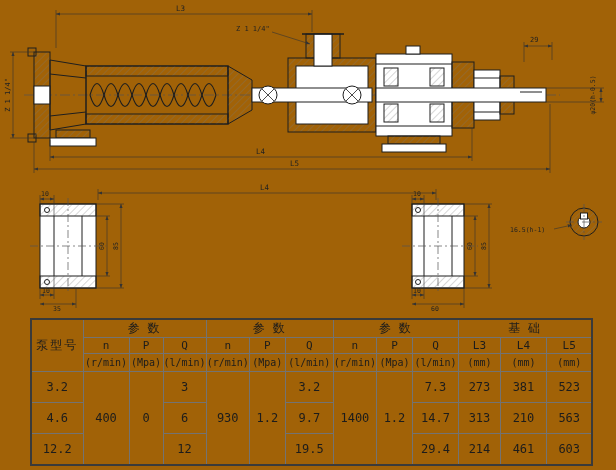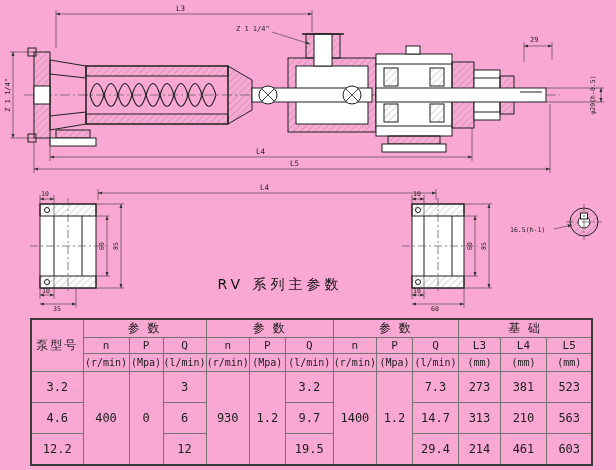--- a/index.html
+++ b/index.html
@@ -1,16 +1,16 @@
 <!DOCTYPE html>
 <html><head>
 <meta charset="utf-8">
 <style>
   html,body{margin:0;padding:0;background:#ffffff;}
-  .stage{position:relative;width:616px;height:470px;background:#f9a8d4;overflow:hidden;
+  .stage{position:relative;width:616px;height:470px;background:#a16207;overflow:hidden;
          font-family:"DejaVu Sans", sans-serif;}
   svg{position:absolute;left:0;top:0;}
   svg text{font-family:"DejaVu Sans Mono", monospace;fill:#222;}
   .title{position:absolute;left:160px;top:276px;width:240px;text-align:center;
          font-size:14px;letter-spacing:4px;color:#111;font-family:"DejaVu Sans", sans-serif;}
   table.params{position:absolute;left:30px;top:318px;border-collapse:collapse;table-layout:fixed;
          border:2px solid #3a3a3a;}
   table.params td{border:1px solid #737373;text-align:center;vertical-align:middle;padding:0;
          color:#1c1c1c;font-family:"DejaVu Sans Mono", monospace;font-size:11px;}
   tr.h1 td{height:17px;font-size:12px;letter-spacing:2px;font-family:"DejaVu Sans", sans-serif;}
@@ -207,21 +207,20 @@
     <rect x="580.5" y="213" width="7" height="6" fill="#fff"></rect>
     <line x1="566" y1="222" x2="602" y2="222" stroke="#555" stroke-width="0.7" stroke-dasharray="8 3 2 3"></line>
     <line x1="584" y1="204" x2="584" y2="240" stroke="#555" stroke-width="0.7" stroke-dasharray="8 3 2 3"></line>
   </g>
   <g stroke="#333" stroke-width="0.6" fill="none">
     <line x1="554" y1="229" x2="572" y2="225" marker-end="url(#arr)"></line>
     <text x="510" y="232" font-size="6.5" stroke="none">16.5(h-1)</text>
   </g>
 </svg>
 
-<div class="title">RV 系列主参数</div>
 
 <table class="params">
   <colgroup>
     <col style="width:52px">
         <col style="width:46px">
         <col style="width:34px">
         <col style="width:40px">
     <col style="width:42px">
         <col style="width:36px">
         <col style="width:48px">

